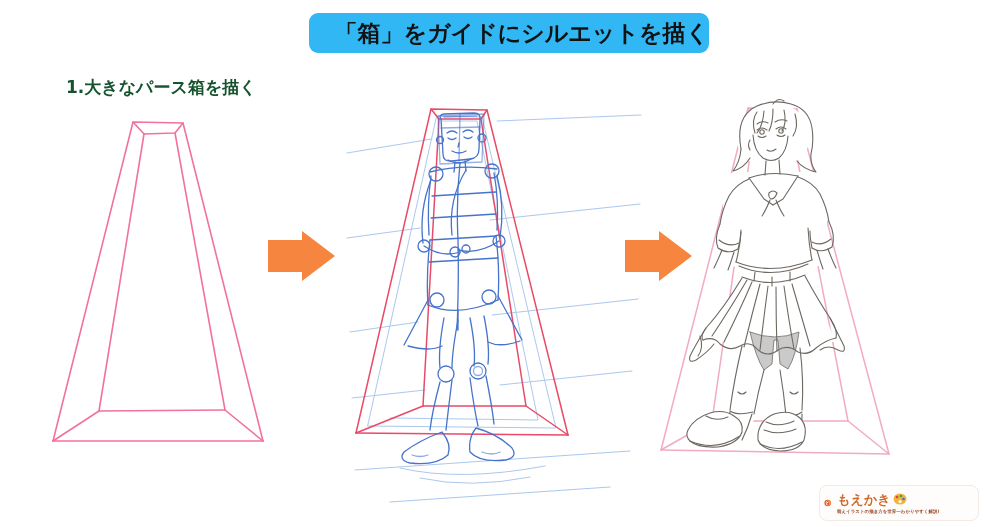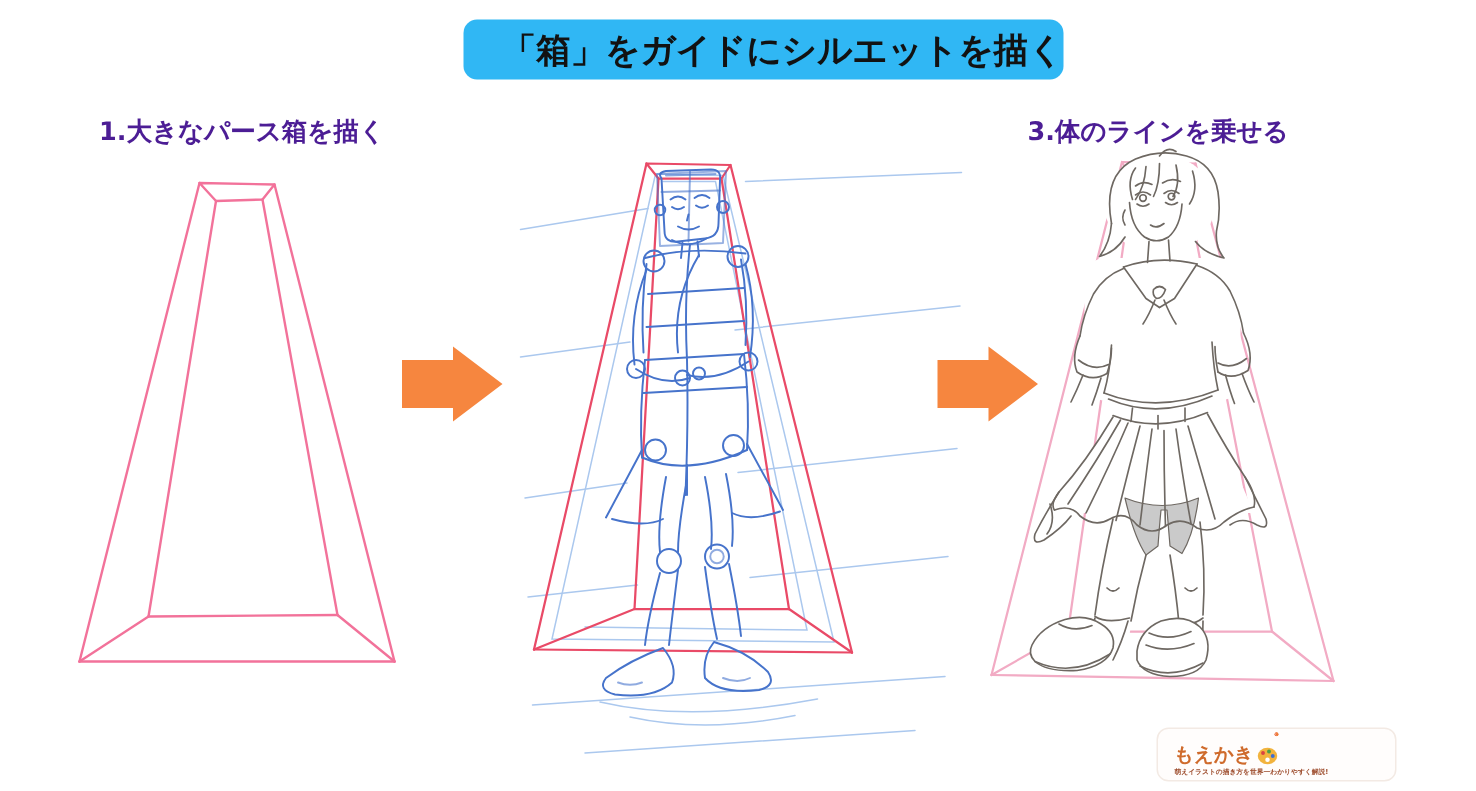--- a/index.html
+++ b/index.html
@@ -9,51 +9,50 @@
   }
   .banner{
     position:absolute;left:263px;top:13px;width:400px;height:40px;
     background:#30b7f4;border-radius:9px;
     display:flex;align-items:center;justify-content:flex-end;margin-left:46px;
   }
   .banner span{
     font-size:23px;font-weight:bold;color:#121212;letter-spacing:0px;white-space:nowrap;
   }
   .step-label{
-    position:absolute;top:76px;font-size:17px;font-weight:bold;color:#4c1d95;white-space:nowrap;
+    position:absolute;top:76px;font-size:17px;font-weight:bold;color:#14532d;white-space:nowrap;
   }
   .step-1{left:66px;}
   .step-2{left:388px;}
   .step-3{left:685px;}
   .art{position:absolute;left:0;top:0;}
   .logo{
-    position:absolute;left:771px;top:485px;width:160px;height:36px;
+    position:absolute;left:819px;top:485px;width:160px;height:36px;
     display:flex;align-items:center;gap:6px;
     border:1px solid #f3eae4;border-radius:8px;background:#fffdfc;
-    box-sizing:border-box;padding:2px 4px;flex-direction:column;
+    box-sizing:border-box;padding:2px 4px;
   }
   .logo-text{display:flex;flex-direction:column;line-height:1;}
   .logo-name-row{display:flex;align-items:center;gap:2px;}
   .logo-name{font-size:13px;font-weight:bold;color:#cf6b2c;white-space:nowrap;}
   .logo-tagline{
     font-size:6px;color:#9c4a2a;font-weight:bold;white-space:nowrap;
     transform:scale(0.75);transform-origin:left center;margin-top:2px;
   }
 </style>
 </head>
 <body>
 
 <div class="stage">
 
   <div class="banner">
     <span>「箱」をガイドにシルエットを描く</span>
   </div>
 
   <div class="step-label step-1">1.大きなパース箱を描く</div>
-  <div class="step-label step-3">3.体のラインを乗せる</div>
 
   <svg class="art" width="984" height="527" viewBox="0 0 984 527">
 
     <g fill="none" stroke-width="1.6" stroke-linecap="round" stroke-linejoin="round" stroke="#f2729a">
       <path d="M133,122 L183,123 L175,133 L144,134 Z"></path>
       <path d="M133,122 L53,441"></path>
       <path d="M183,123 L263,441"></path>
       <path d="M144,134 L99,411"></path>
       <path d="M175,133 L225,410"></path>
       <path d="M99,411 L225,410"></path>

